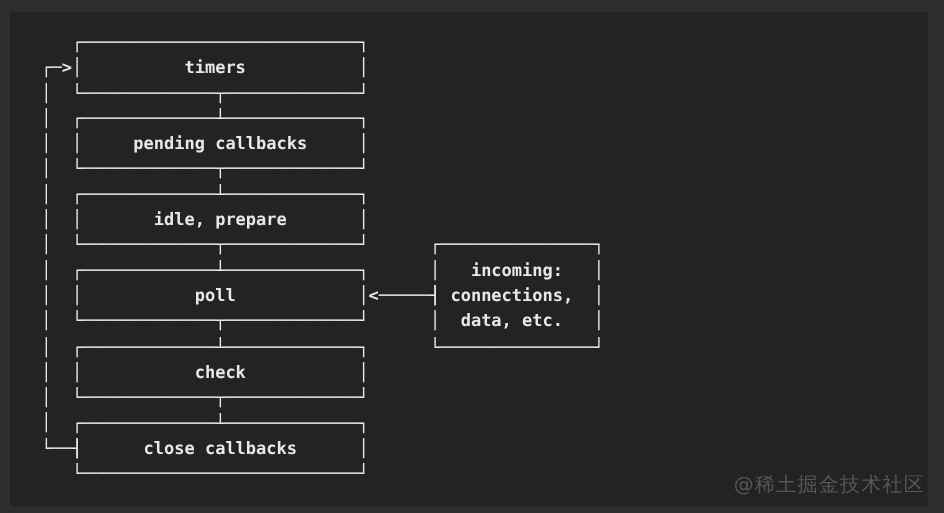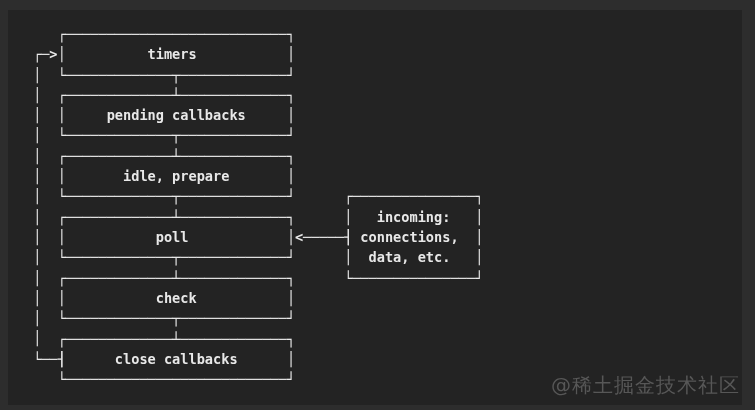--- a/index.html
+++ b/index.html
@@ -46,21 +46,21 @@
   pre.rail     { left: 0; }
   pre.box      { left: 3ch; }
   pre.incoming { left: 38ch; }
   pre.arrow    { left: 32ch; }
 
   .watermark {
     position: absolute;
     right: 15px;
     bottom: 11px;
     color: #575757;
-    font-size: 20px;
+    font-size: 16px;
     letter-spacing: 1px;
     font-family: "DejaVu Sans", "Liberation Sans", sans-serif;
   }
 </style>
 </head>
 <body>
 
 <div class="page" style="background: rgb(45, 45, 45);">
   <div class="panel" style="background: rgb(35, 35, 35);"></div>
 

